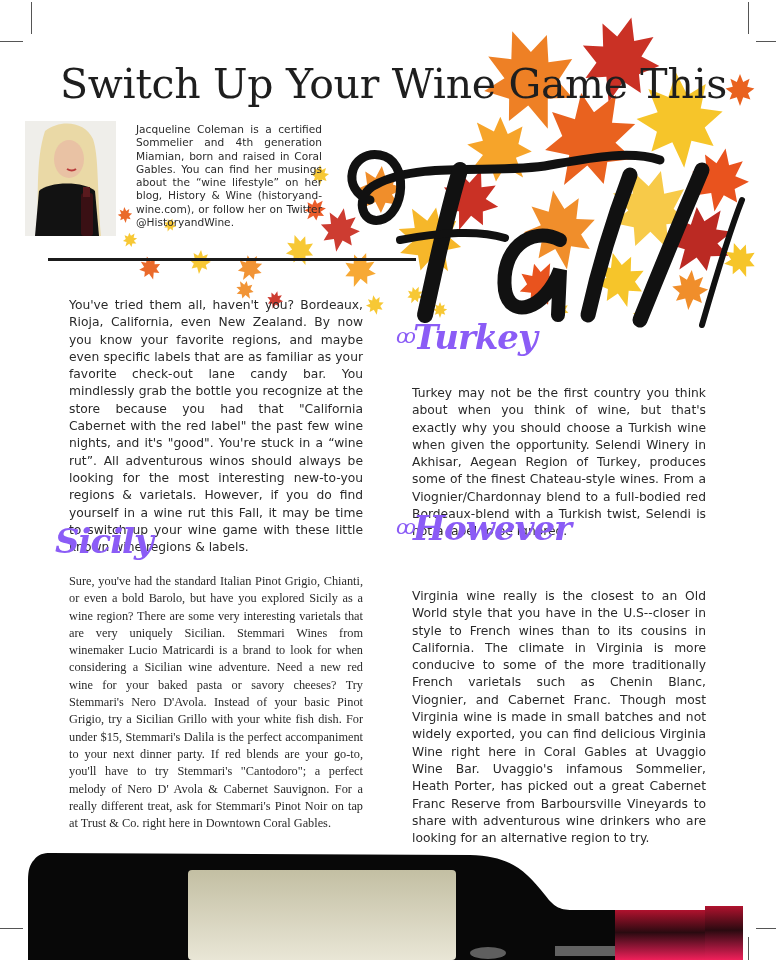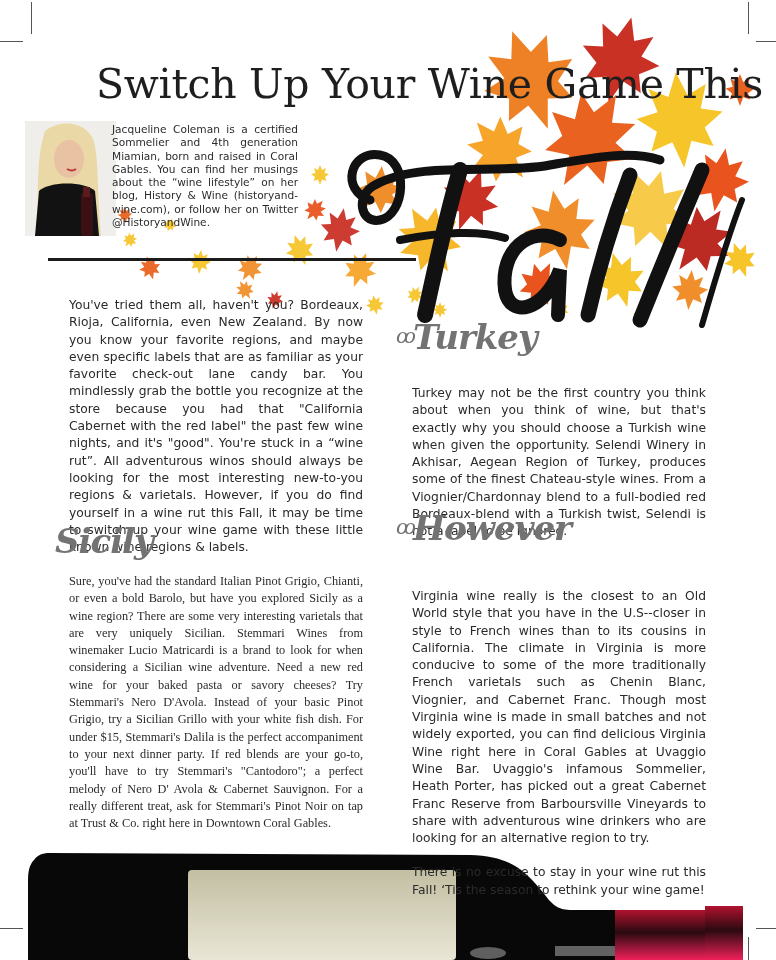--- a/index.html
+++ b/index.html
@@ -6,45 +6,45 @@
   html, body { width: 776px; height: 960px; background: #ffffff; overflow: hidden; }
   body { position: relative; font-family: "DejaVu Sans", sans-serif; color: #2a2a2a; }
 
   .crop { position: absolute; background: #555; }
 
   .leaves { position: absolute; inset: 0; pointer-events: none; }
 
   .title {
     position: absolute; left: 60px; top: 60px; width: 680px;
     font-family: "DejaVu Serif", serif; font-size: 41px; font-weight: normal;
-    color: #1e1e1e; letter-spacing: -0.3px; white-space: nowrap; z-index: 3; margin-left: 36px;
+    color: #1e1e1e; letter-spacing: -0.3px; white-space: nowrap; z-index: 3;
   }
 
   .avatar {
     position: absolute; left: 25px; top: 121px; width: 91px; height: 115px;
     background: linear-gradient(180deg, #f3f1ee 0%, #ecebe8 100%); overflow: hidden; z-index: 2;
   }
 
   .bio {
-    position: absolute; left: 112px; top: 123px; width: 186px;
+    position: absolute; left: 136px; top: 123px; width: 186px;
     font-size: 10.6px; line-height: 13.3px; text-align: justify; color: #2b2b2b; z-index: 3;
   }
 
   .rule { position: absolute; left: 48px; top: 258px; width: 368px; height: 3px; background: #1b1b1b; z-index: 3; }
 
   .fall-word { position: absolute; left: 330px; top: 120px; width: 450px; height: 210px; z-index: 3; }
 
   .col { position: absolute; font-size: 12.3px; line-height: 17.3px; text-align: justify; color: #2a2a2a; z-index: 3; }
   .col p { margin: 16px; }
   .col-left { left: 53px; width: 326px; }
   .col-right { left: 396px; width: 326px; }
 
   .script-heading {
     position: absolute; font-family: "DejaVu Serif", serif; font-style: italic; font-weight: bold;
-    color: #737373; z-index: 3; letter-spacing: -1px;
+    color: #8b5cf6; z-index: 3; letter-spacing: -1px;
   }
   .script-heading .swash { font-size: 20px; vertical-align: 6px; margin-right: -2px; font-weight: normal; }
 
   .bottle { position: absolute; left: 0; top: 850px; width: 776px; height: 110px; z-index: 2; }
 </style>
 </head>
 <body>
 
 <div class="crop" style="left:31px;top:2px;width:1px;height:32px;"></div>
 <div class="crop" style="left:0;top:41px;width:23px;height:1px;"></div>
@@ -154,21 +154,20 @@
 <div class="col col-right" style="top:369px;">
   <p>Turkey may not be the first country you think about when you think of wine, but that's exactly why you should choose a Turkish wine when given the opportunity. Selendi Winery in Akhisar, Aegean Region of Turkey, produces some of the finest Chateau-style wines. From a Viognier/Chardonnay blend to a full-bodied red Bordeaux-blend with a Turkish twist, Selendi is not a label to be ignored.</p>
 </div>
 
 <div class="script-heading" style="left:396px;top:508px;font-size:34px;">
   <span class="swash">ꝏ</span><span>However</span>
 </div>
 
 <div class="col col-right" style="top:572px;">
   <p>Virginia wine really is the closest to an Old World style that you have in the U.S--closer in style to French wines than to its cousins in California. The climate in Virginia is more conducive to some of the more traditionally French varietals such as Chenin Blanc, Viognier, and Cabernet Franc. Though most Virginia wine is made in small batches and not widely exported, you can find delicious Virginia Wine right here in Coral Gables at Uvaggio Wine Bar. Uvaggio's infamous Sommelier, Heath Porter, has picked out a great Cabernet Franc Reserve from Barboursville Vineyards to share with adventurous wine drinkers who are looking for an alternative region to try.</p>
-  <p style="margin-top:17px;">There is no excuse to stay in your wine rut this Fall! ‘Tis the season to rethink your wine game!</p>
 </div>
 
 <svg class="bottle" viewBox="0 0 776 110">
   <defs>
     <linearGradient id="labelGrad" x1="0" y1="0" x2="0" y2="1">
       <stop offset="0" stop-color="#c3bfa3"></stop>
       <stop offset="1" stop-color="#e9e6d6"></stop>
     </linearGradient>
     <linearGradient id="capGrad" x1="0" y1="0" x2="0" y2="1">
       <stop offset="0" stop-color="#b0122e"></stop>

